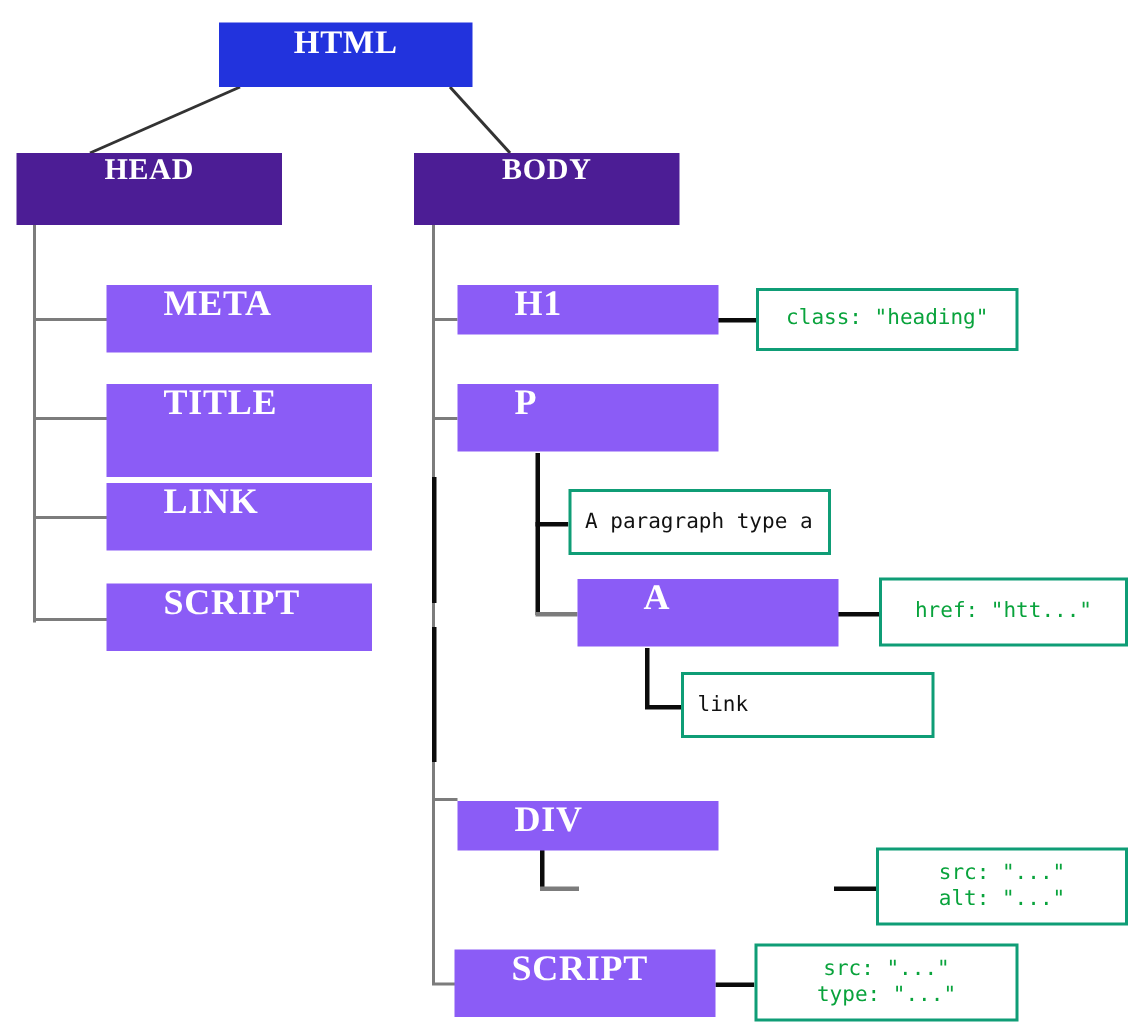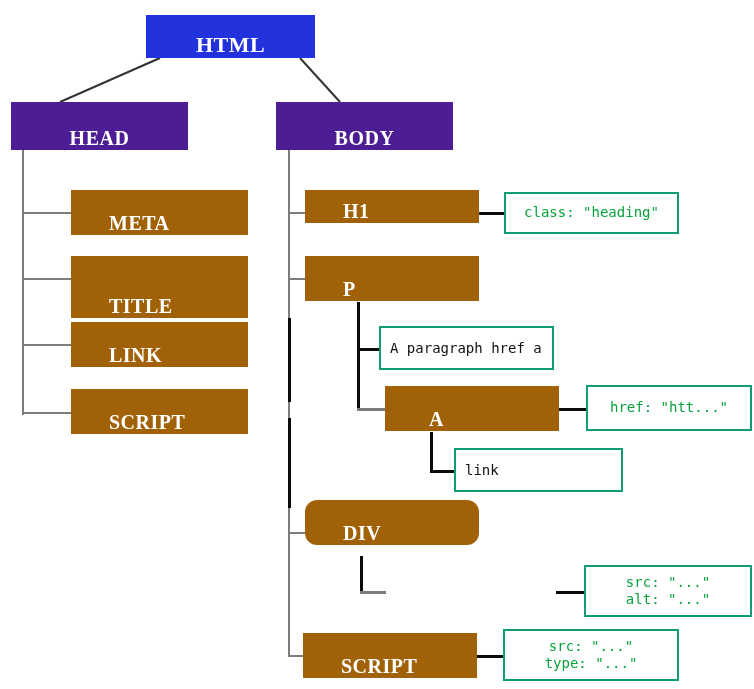--- a/index.html
+++ b/index.html
@@ -17,40 +17,40 @@
   }
 
   
   .node {
     position: absolute;
     box-sizing: border-box;
     color: #ffffff;
     font-family: "Liberation Serif", serif;
     font-weight: bold;
     display: flex;
-    align-items: flex-end;
+    align-items: flex-start;
     z-index: 4;
   }
   .node.root {
     background: #2233dd;
     justify-content: center;
     font-size: 22px;
     letter-spacing: 0.5px;
   }
   .node.section {
     background: #4c1d95;
     justify-content: center;
     font-size: 20px;
     letter-spacing: 0.5px;
   }
   .node.element {
-    background: #a16207;
+    background: #8b5cf6;
     justify-content: flex-start;
     padding-left: 38px;
-    font-size: 20px;
+    font-size: 24px;
     letter-spacing: 0.5px;
   }
   .node.element.indent-more {
     padding-left: 44px;
   }
 
   
   .leafbox {
     position: absolute;
     box-sizing: border-box;
@@ -170,35 +170,35 @@
   </div>
 
   <div class="node element" style="left:305px; top:256px; width:174px; height:45px;">
     <span>P</span>
   </div>
 
   <div class="node element indent-more" style="left:385px; top:386px; width:174px; height:45px;">
     <span>A</span>
   </div>
 
-  <div class="node element" style="left:305px; top:500px; width:174px; height:45px;border-radius:12px;">
+  <div class="node element" style="left:305px; top:534px; width:174px; height:33px;">
     <span>DIV</span>
   </div>
 
 
   <div class="node element" style="left:303px; top:633px; width:174px; height:45px;">
     <span>SCRIPT</span>
   </div>
 
   <div class="leafbox attr" style="left:504px; top:192px; width:175px; height:42px;">
     <span class="ln">class: "heading"</span>
   </div>
 
   <div class="leafbox text" style="left:379px; top:326px; width:175px; height:44px;">
-    <span>A paragraph href a</span>
+    <span>A paragraph type a</span>
   </div>
 
   <div class="leafbox attr" style="left:586px; top:385px; width:166px; height:46px;">
     <span class="ln">href: "htt..."</span>
   </div>
 
   <div class="leafbox text" style="left:454px; top:448px; width:169px; height:44px;">
     <span>link</span>
   </div>
 

